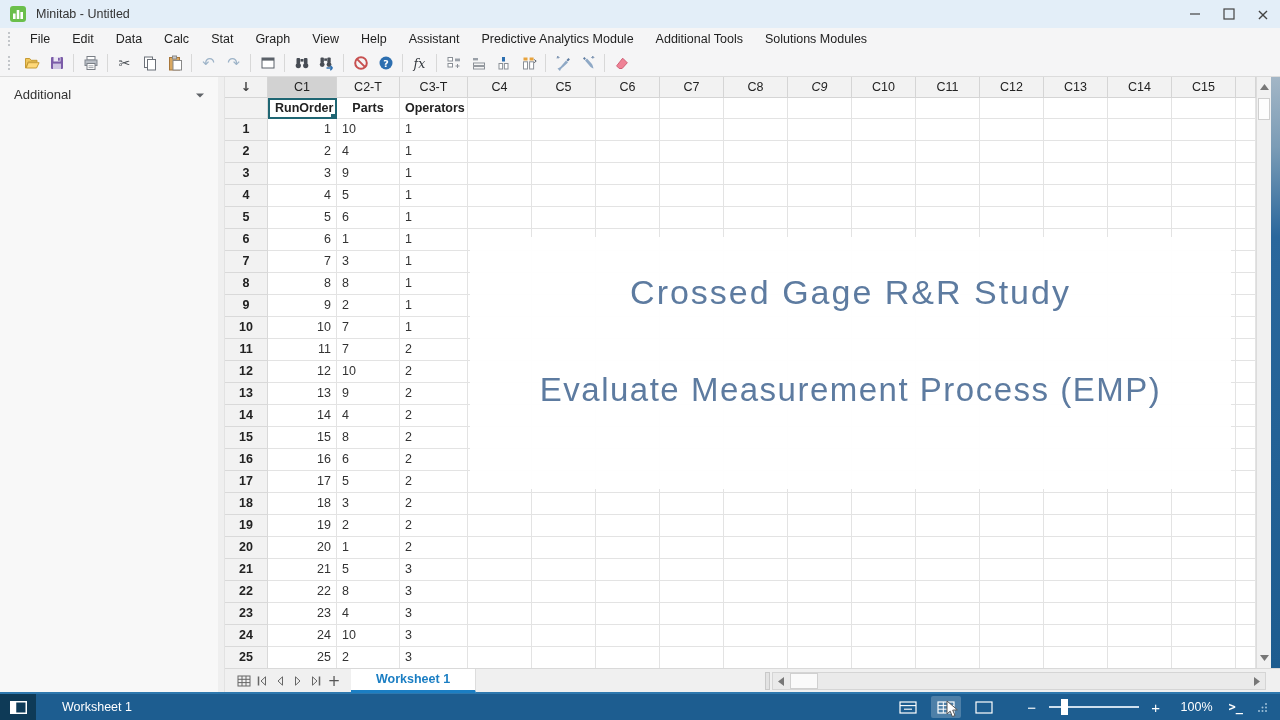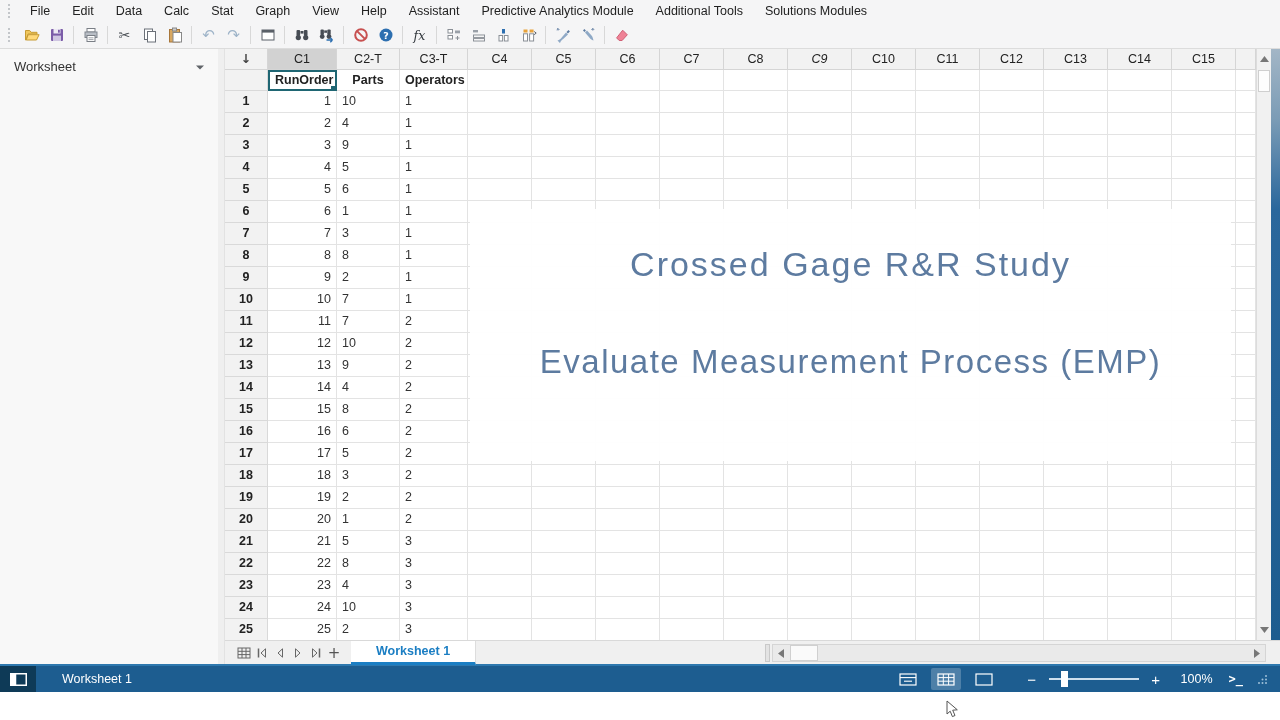--- a/index.html
+++ b/index.html
@@ -92,20 +92,44 @@
   .sb-cmd { font-family:"DejaVu Sans Mono", monospace; font-size:12px; font-weight:bold; margin:0 14px 0 10px; }
   .sb-grip { margin-right:2px; display:flex; }
 
   .cursor { position:absolute; left:946px; top:700px; z-index:50; pointer-events:none; }
 </style>
 </head>
 <body>
 
 <div class="app">
 
+  <div class="titlebar">
+    <span class="app-icon">
+        <svg width="16" height="16" viewBox="0 0 16 16">
+          <rect width="16" height="16" rx="3" fill="#6abf4b"></rect>
+          <rect x="3" y="7.5" width="2.6" height="5.5" fill="#fff"></rect>
+          <rect x="6.7" y="4" width="2.6" height="9" fill="#fff"></rect>
+          <rect x="10.4" y="6" width="2.6" height="7" fill="#fff"></rect>
+        </svg>
+      </span>
+    <span class="title-text">Minitab - Untitled</span>
+    <div class="win-controls">
+        <div class="win-btn">
+          <svg width="16" height="16" viewBox="0 0 16 16">
+            <line x1="3" y1="8" x2="13" y2="8" stroke="#444" stroke-width="1.2"></line>
+          </svg>
+        </div>
+        <div class="win-btn">
+          <svg width="16" height="16" viewBox="0 0 16 16">
+            <rect x="3" y="3" width="10" height="10" fill="none" stroke="#444" stroke-width="1.2"></rect>
+          </svg>
+        </div>
+        <div class="win-btn glyph" style="font-size: 16px; color: rgb(68, 68, 68); font-family: &quot;DejaVu Sans&quot;, sans-serif;">×</div>
+      </div>
+  </div>
 
   <div class="menubar">
     <span class="grip"></span>
     <div id="menu-items" style="display:flex;">
         <div class="menu-item">File</div>
         <div class="menu-item">Edit</div>
         <div class="menu-item">Data</div>
         <div class="menu-item">Calc</div>
         <div class="menu-item">Stat</div>
         <div class="menu-item">Graph</div>
@@ -301,21 +325,21 @@
           <svg width="16" height="16" viewBox="0 0 16 16">
             <path d="M8.7 3.2l4.6 4.6-5.2 5.7H5.2L2.6 10.9z" fill="#ef8296" stroke="#d05f75"></path>
           </svg>
         </span>
       </button>
     </div>
 
   <div class="main">
     <div class="navigator">
       <div class="nav-header">
-        <span class="nav-title">Worksheet</span>
+        <span class="nav-title">Additional</span>
         <span class="nav-caret">
             <svg width="12" height="12" viewBox="0 0 12 12">
               <path d="M2 4.5l4 4 4-4z" fill="#606468"></path>
             </svg>
           </span>
       </div>
     </div>
     <div class="splitter"></div>
     <div class="right-col">
       <div class="ws-wrap">

